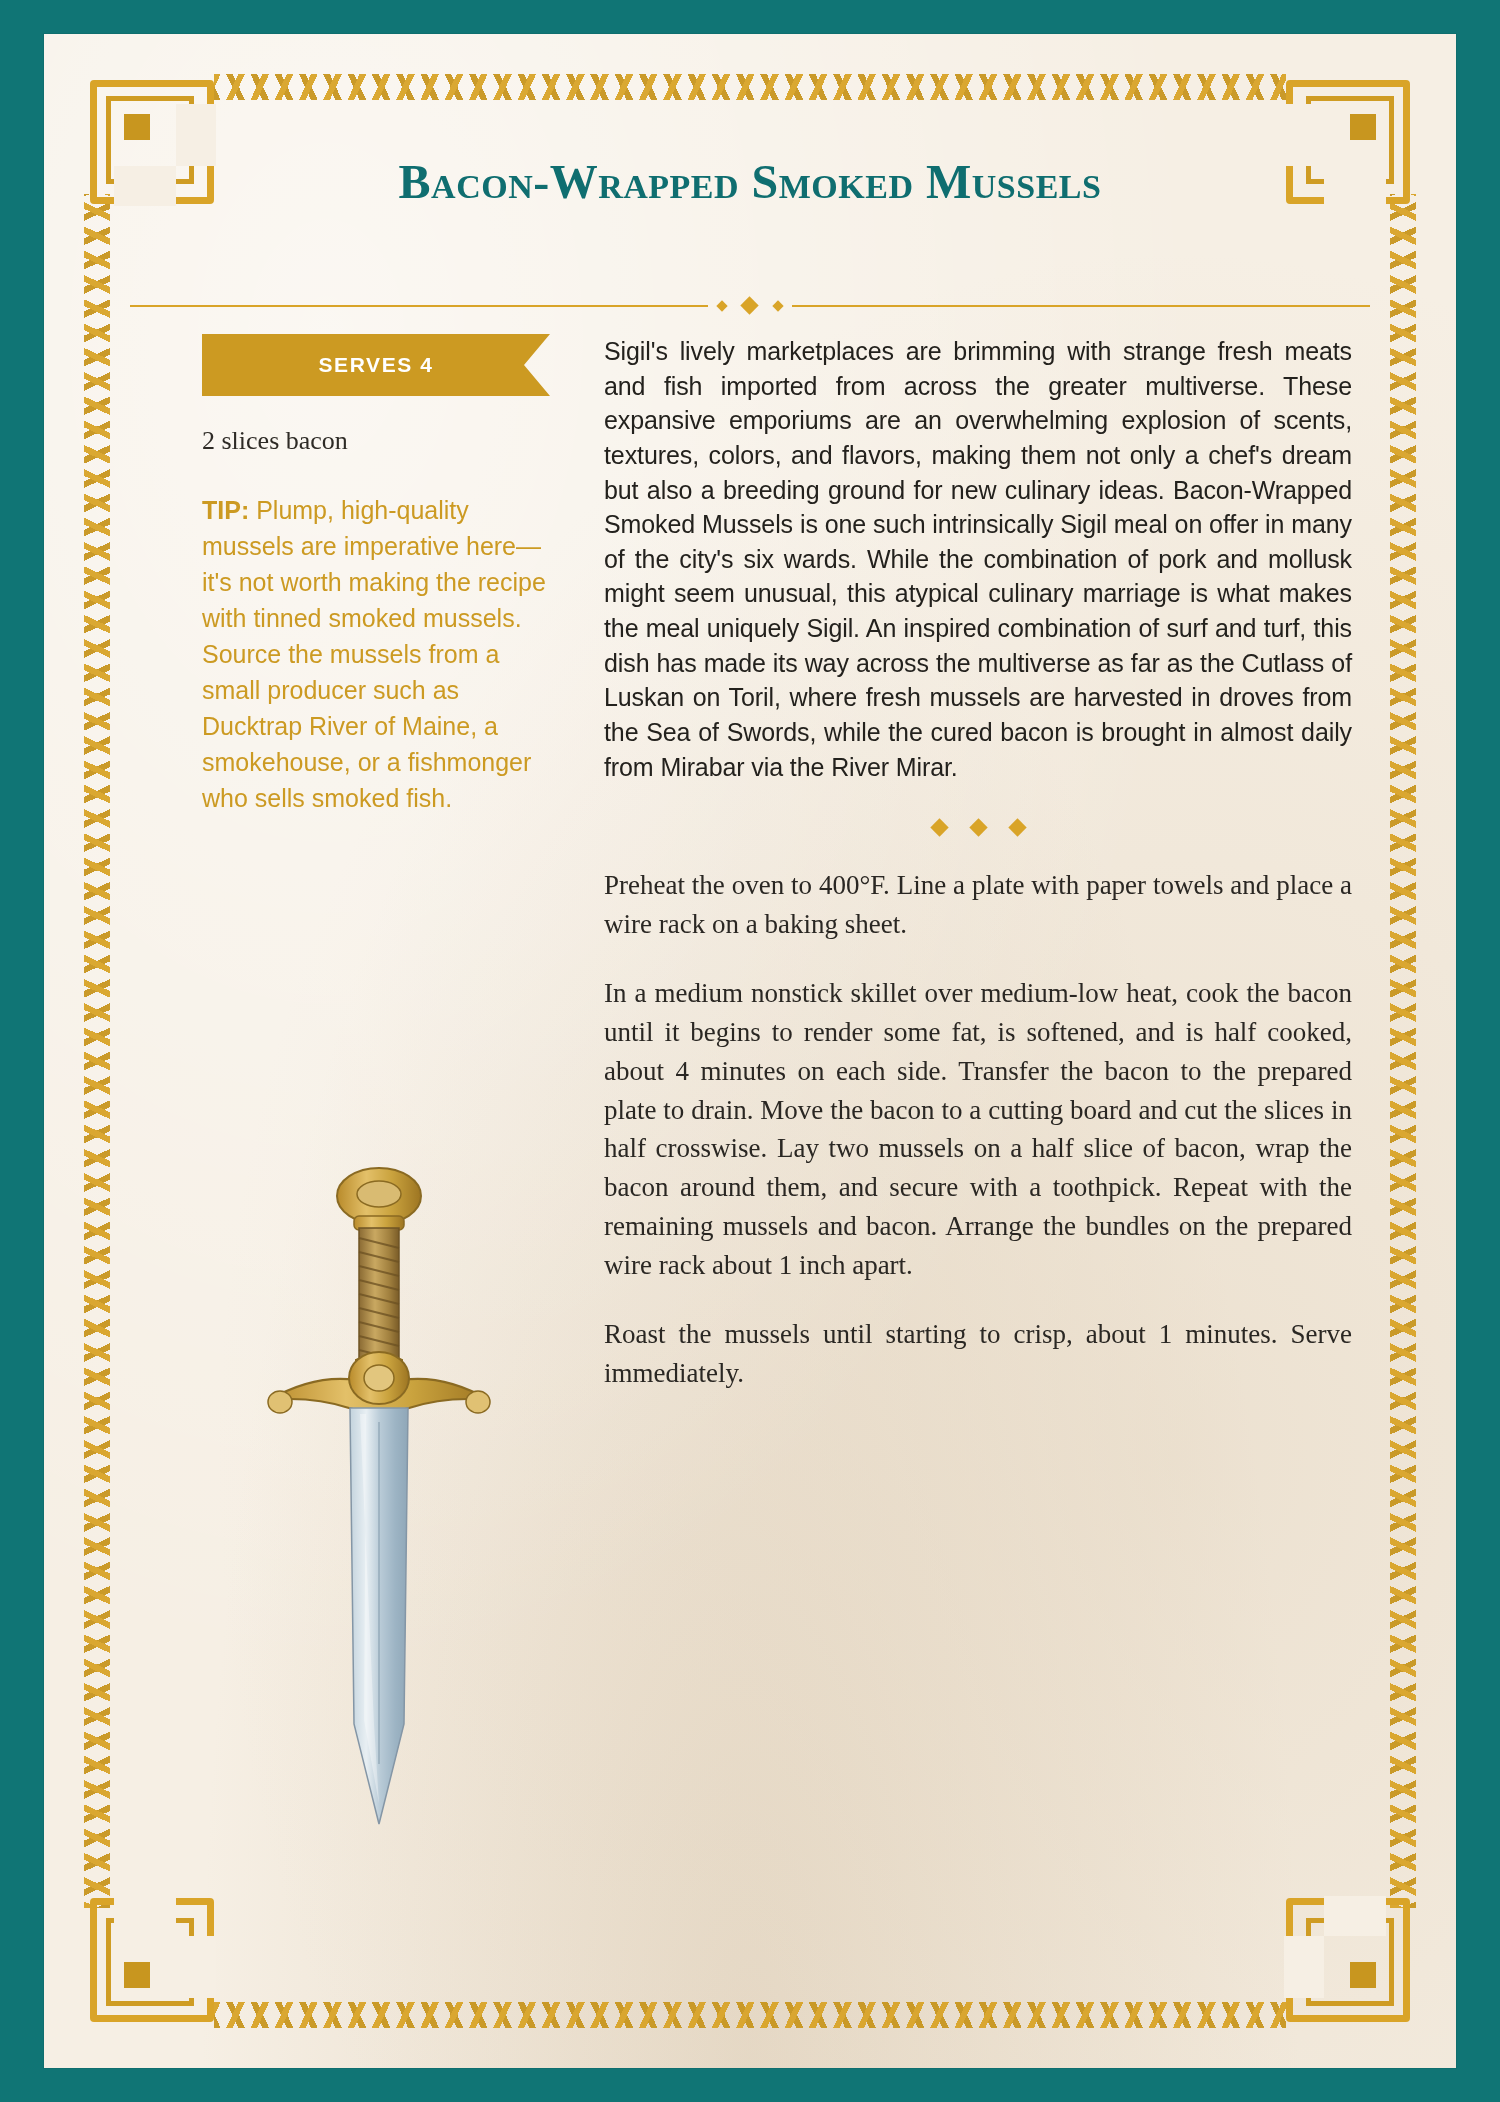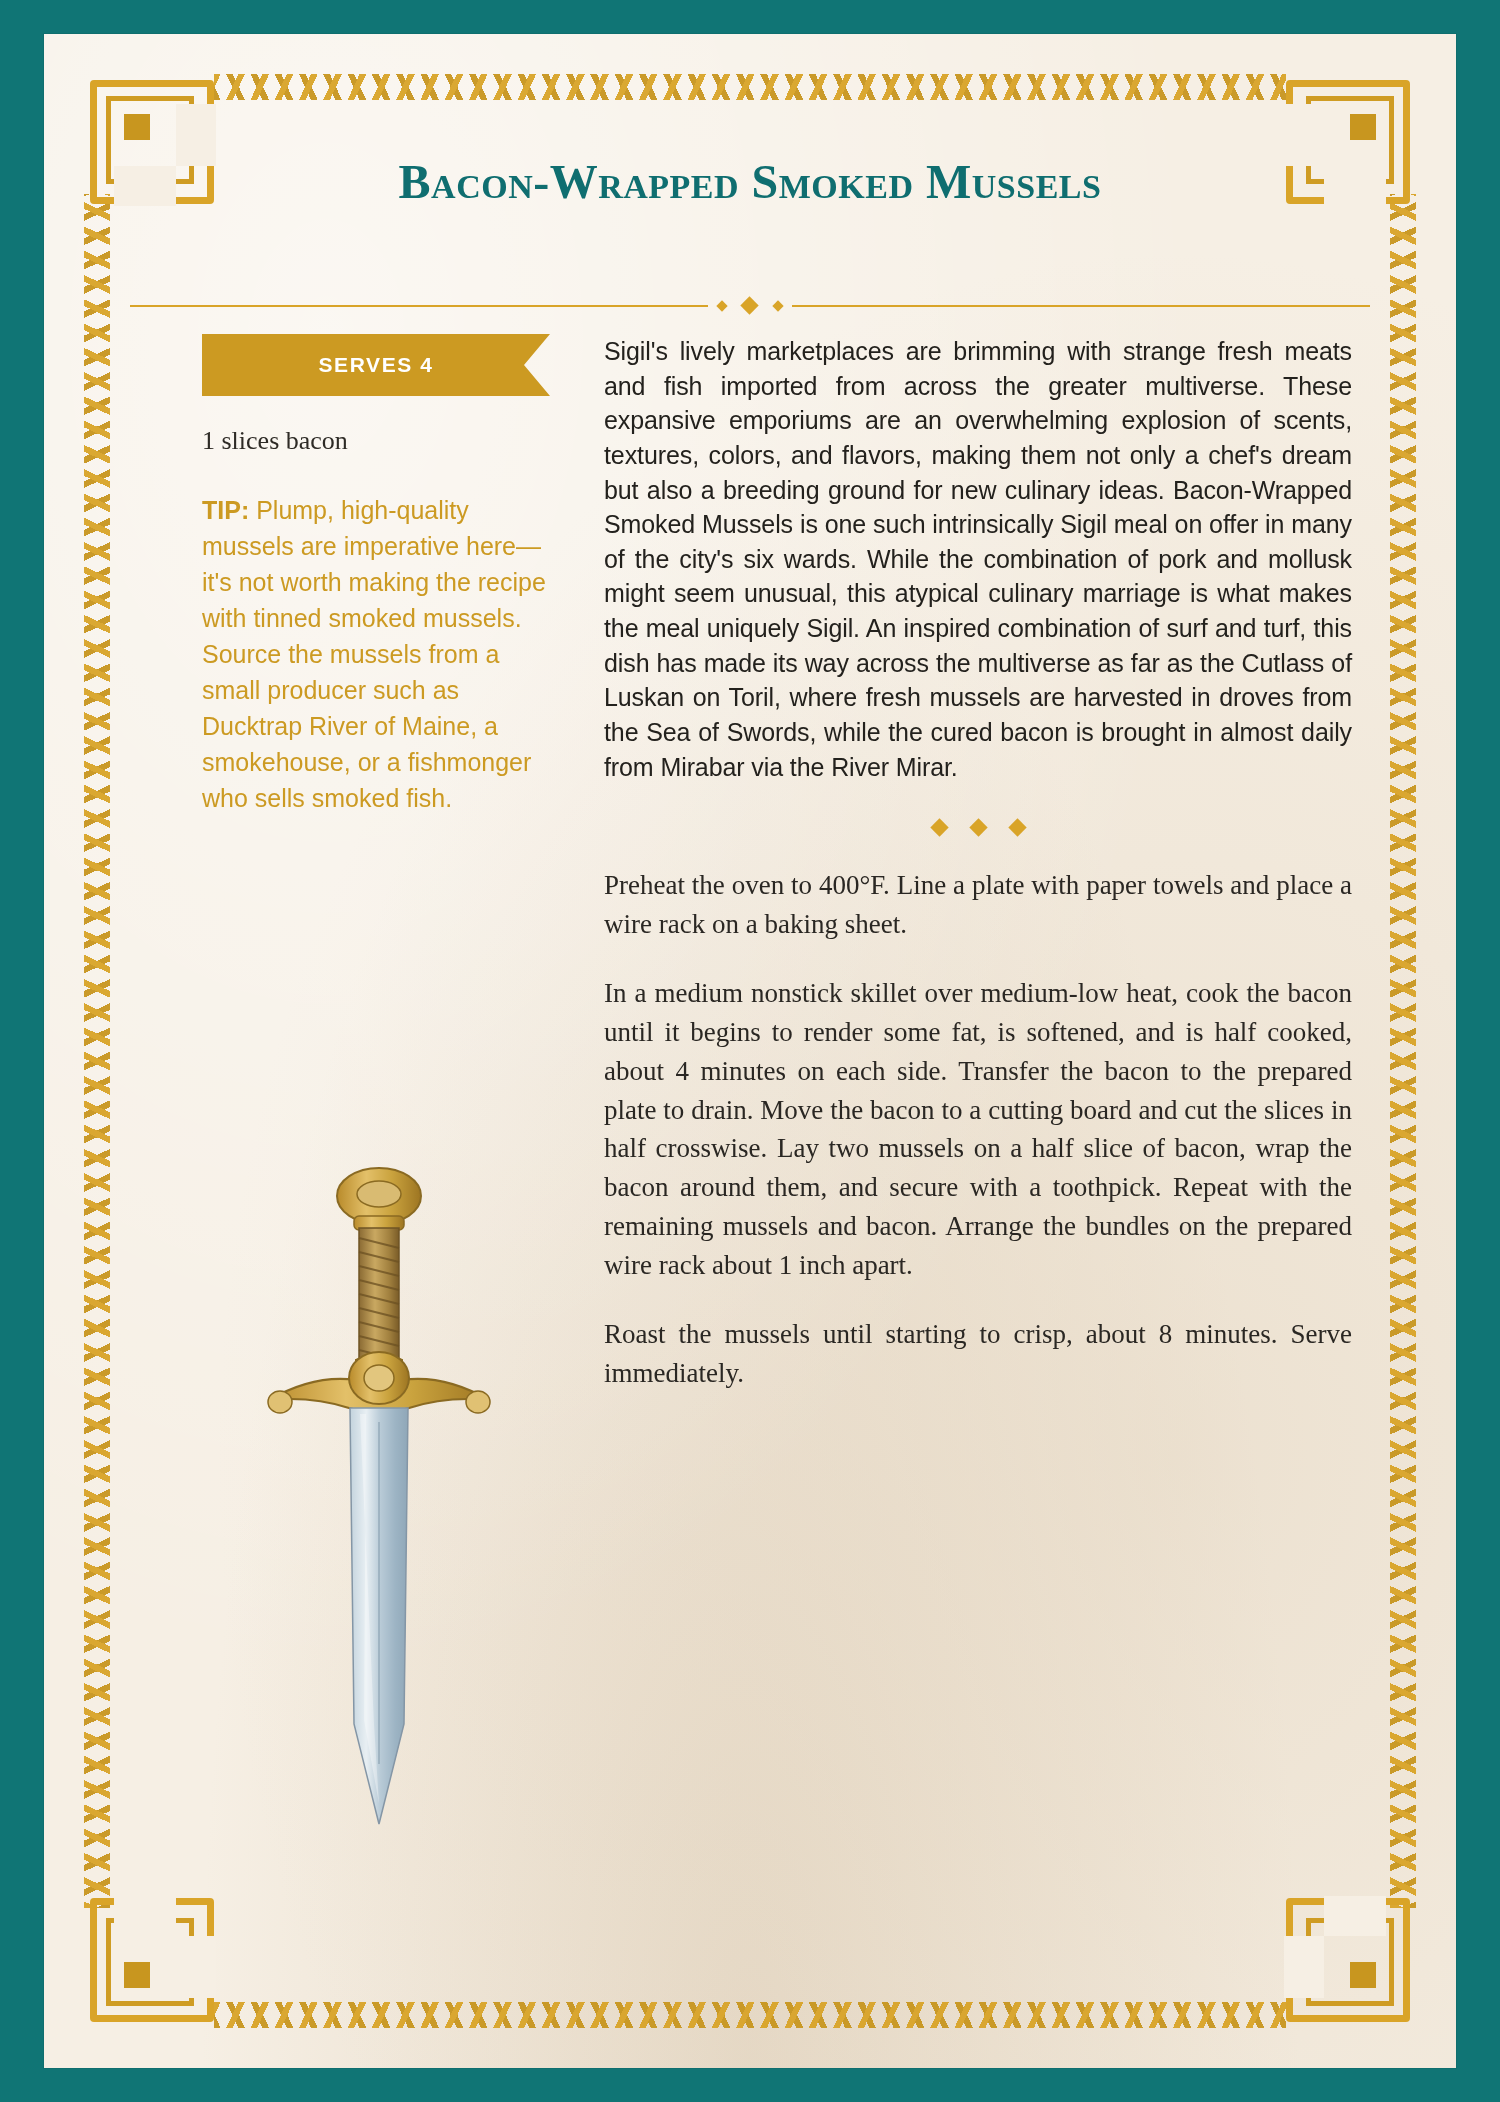--- a/index.html
+++ b/index.html
@@ -284,21 +284,21 @@
       <div class="dia c"></div>
       <div class="dia s s2"></div>
     </div>
 
     <div class="left-col">
       <div class="serves-banner">
         <span>SERVES 4</span>
       </div>
 
       <div class="ingredients">
-        <div class="ingredient">1 slices bacon</div>
+        <div class="ingredient">2 slices bacon</div>
       </div>
 
       <div class="tip">
         <b>TIP:</b><span> Plump, high-quality mussels are imperative here—it's not worth making the recipe with tinned smoked mussels. Source the mussels from a small producer such as Ducktrap River of Maine, a smokehouse, or a fishmonger who sells smoked fish.</span>
       </div>
     </div>
 
     <div class="sword-wrap">
       <svg viewBox="0 0 330 700" width="330" height="700" xmlns="http://www.w3.org/2000/svg">
         <defs>
@@ -355,18 +355,18 @@
     <div class="right-col">
       <div class="intro">Sigil's lively marketplaces are brimming with strange fresh meats and fish imported from across the greater multiverse. These expansive emporiums are an overwhelming explosion of scents, textures, colors, and flavors, making them not only a chef's dream but also a breeding ground for new culinary ideas. Bacon-Wrapped Smoked Mussels is one such intrinsically Sigil meal on offer in many of the city's six wards. While the combination of pork and mollusk might seem unusual, this atypical culinary marriage is what makes the meal uniquely Sigil. An inspired combination of surf and turf, this dish has made its way across the multiverse as far as the Cutlass of Luskan on Toril, where fresh mussels are harvested in droves from the Sea of Swords, while the cured bacon is brought in almost daily from Mirabar via the River Mirar.</div>
 
       <div class="dots">
         <i></i><i></i><i></i>
       </div>
 
       <div class="steps">
         <p>Preheat the oven to 400°F. Line a plate with paper towels and place a wire rack on a baking sheet.</p>
         <p>In a medium nonstick skillet over medium-low heat, cook the bacon until it begins to render some fat, is softened, and is half cooked, about 4 minutes on each side. Transfer the bacon to the prepared plate to drain. Move the bacon to a cutting board and cut the slices in half crosswise. Lay two mussels on a half slice of bacon, wrap the bacon around them, and secure with a toothpick. Repeat with the remaining mussels and bacon. Arrange the bundles on the prepared wire rack about 1 inch apart.</p>
-        <p>Roast the mussels until starting to crisp, about 8 minutes. Serve immediately.</p>
+        <p>Roast the mussels until starting to crisp, about 1 minutes. Serve immediately.</p>
       </div>
     </div>
 
   </div>
 </div>
 
 </body></html>

